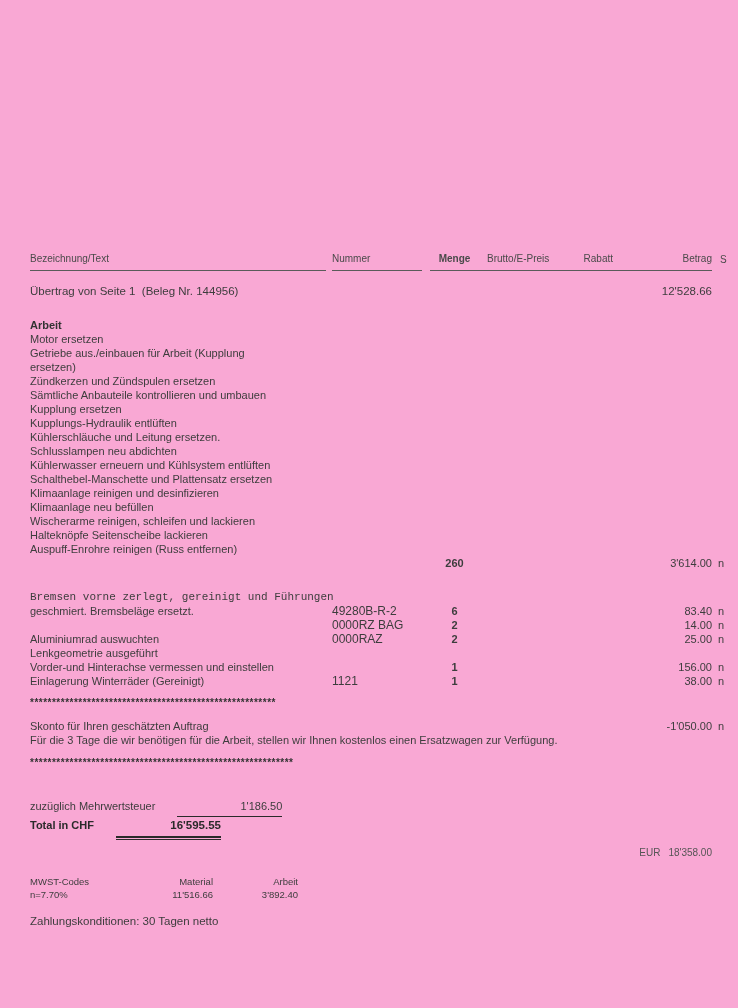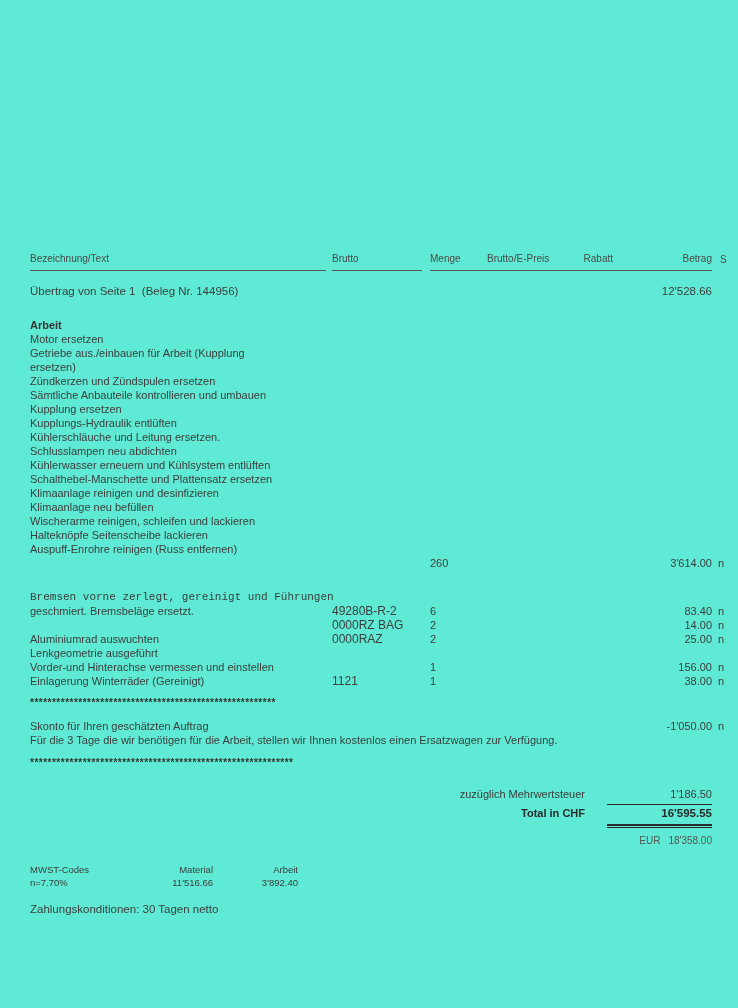--- a/index.html
+++ b/index.html
@@ -1,36 +1,36 @@
 <!DOCTYPE html>
 <html><head>
 <meta charset="utf-8">
 <style>
   html,body{margin:0;padding:0;background:#ffffff;}
   .page{
     position:relative;
     width:738px;height:1008px;
     box-sizing:border-box;
     padding:252px 4px 0 30px;
-    background:#5eead4;
+    background:#f9a8d4;
     font-family:"Liberation Sans", sans-serif;
     font-size:11px;
     color:#3d3d3d;
     overflow:hidden;
   }
   .tr{
     display:grid;
     grid-template-columns:302px 98px 57px 81px 45px 99px 26px;
     line-height:14px;
     align-items:baseline;
   }
   .td{white-space:nowrap;}
   .c1{grid-column:1;}
   .c2{grid-column:2;font-size:12px;}
-  .c3{grid-column:3;text-align:left;padding-right:8px;box-sizing:border-box;}
+  .c3{grid-column:3;text-align:center;padding-right:8px;box-sizing:border-box;font-weight:bold;}
   .c4{grid-column:4;text-align:left;}
   .c5{grid-column:5;text-align:right;}
   .c6{grid-column:6;text-align:right;}
   .c7{grid-column:7;padding-left:6px;box-sizing:border-box;}
   
   .thead{font-size:10px;color:#4a4a4a;margin-bottom:13px;align-items:end;}
   .thead .td{border-bottom:1px solid #5a5a5a;padding-bottom:4px;}
   .thead .c1{margin-right:6px;}
   .thead .c2{margin-right:8px;font-size:10px;}
   .thead .c7{border-bottom:none;padding-left:8px;}
@@ -41,21 +41,21 @@
     margin-top:8px;
     font-weight:bold;font-size:10px;letter-spacing:0.5px;line-height:14px;color:#333;
     white-space:nowrap;
   }
   .sep.second{margin-top:9px;}
   .skonto-row{margin-top:9px;}
   .note{
     width:545px;line-height:14px;
   }
   
-  .totals{margin-top:16px;width:682px;display:flex;flex-direction:column;align-items:flex-end;}
+  .totals{margin-top:28px;width:682px;display:flex;flex-direction:column;}
   .totals-row{display:flex;align-items:baseline;line-height:17px;}
   .t-label{text-align:right;}
   .t-value{width:105px;text-align:right;margin-left:22px;}
   .t-value.vat{border-bottom:1px solid #2a2a2a;padding-bottom:1px;}
   .bold{font-weight:bold;color:#2a2a2a;}
   .t-value.total{
     font-size:11.5px;
     border-bottom:2px solid #2a2a2a;position:relative;padding-bottom:2px;
   }
   .t-value.total::after{
@@ -74,21 +74,21 @@
   .m3{grid-column:3;text-align:right;}
   .payment{margin-top:14px;font-size:11.5px;}
 </style>
 </head>
 <body>
 
 <div class="page">
 
   <div class="tr thead">
     <div class="td c1">Bezeichnung/Text</div>
-    <div class="td c2">Brutto</div>
+    <div class="td c2">Nummer</div>
     <div class="td c3">Menge</div>
     <div class="td c4">Brutto/E-Preis</div>
     <div class="td c5">Rabatt</div>
     <div class="td c6">Betrag</div>
     <div class="td c7">S</div>
   </div>
 
   <div class="tr uebertrag">
     <div class="td c1">Übertrag von Seite 1&nbsp; (Beleg Nr. 144956)</div>
     <div class="td c6">12'528.66</div>

